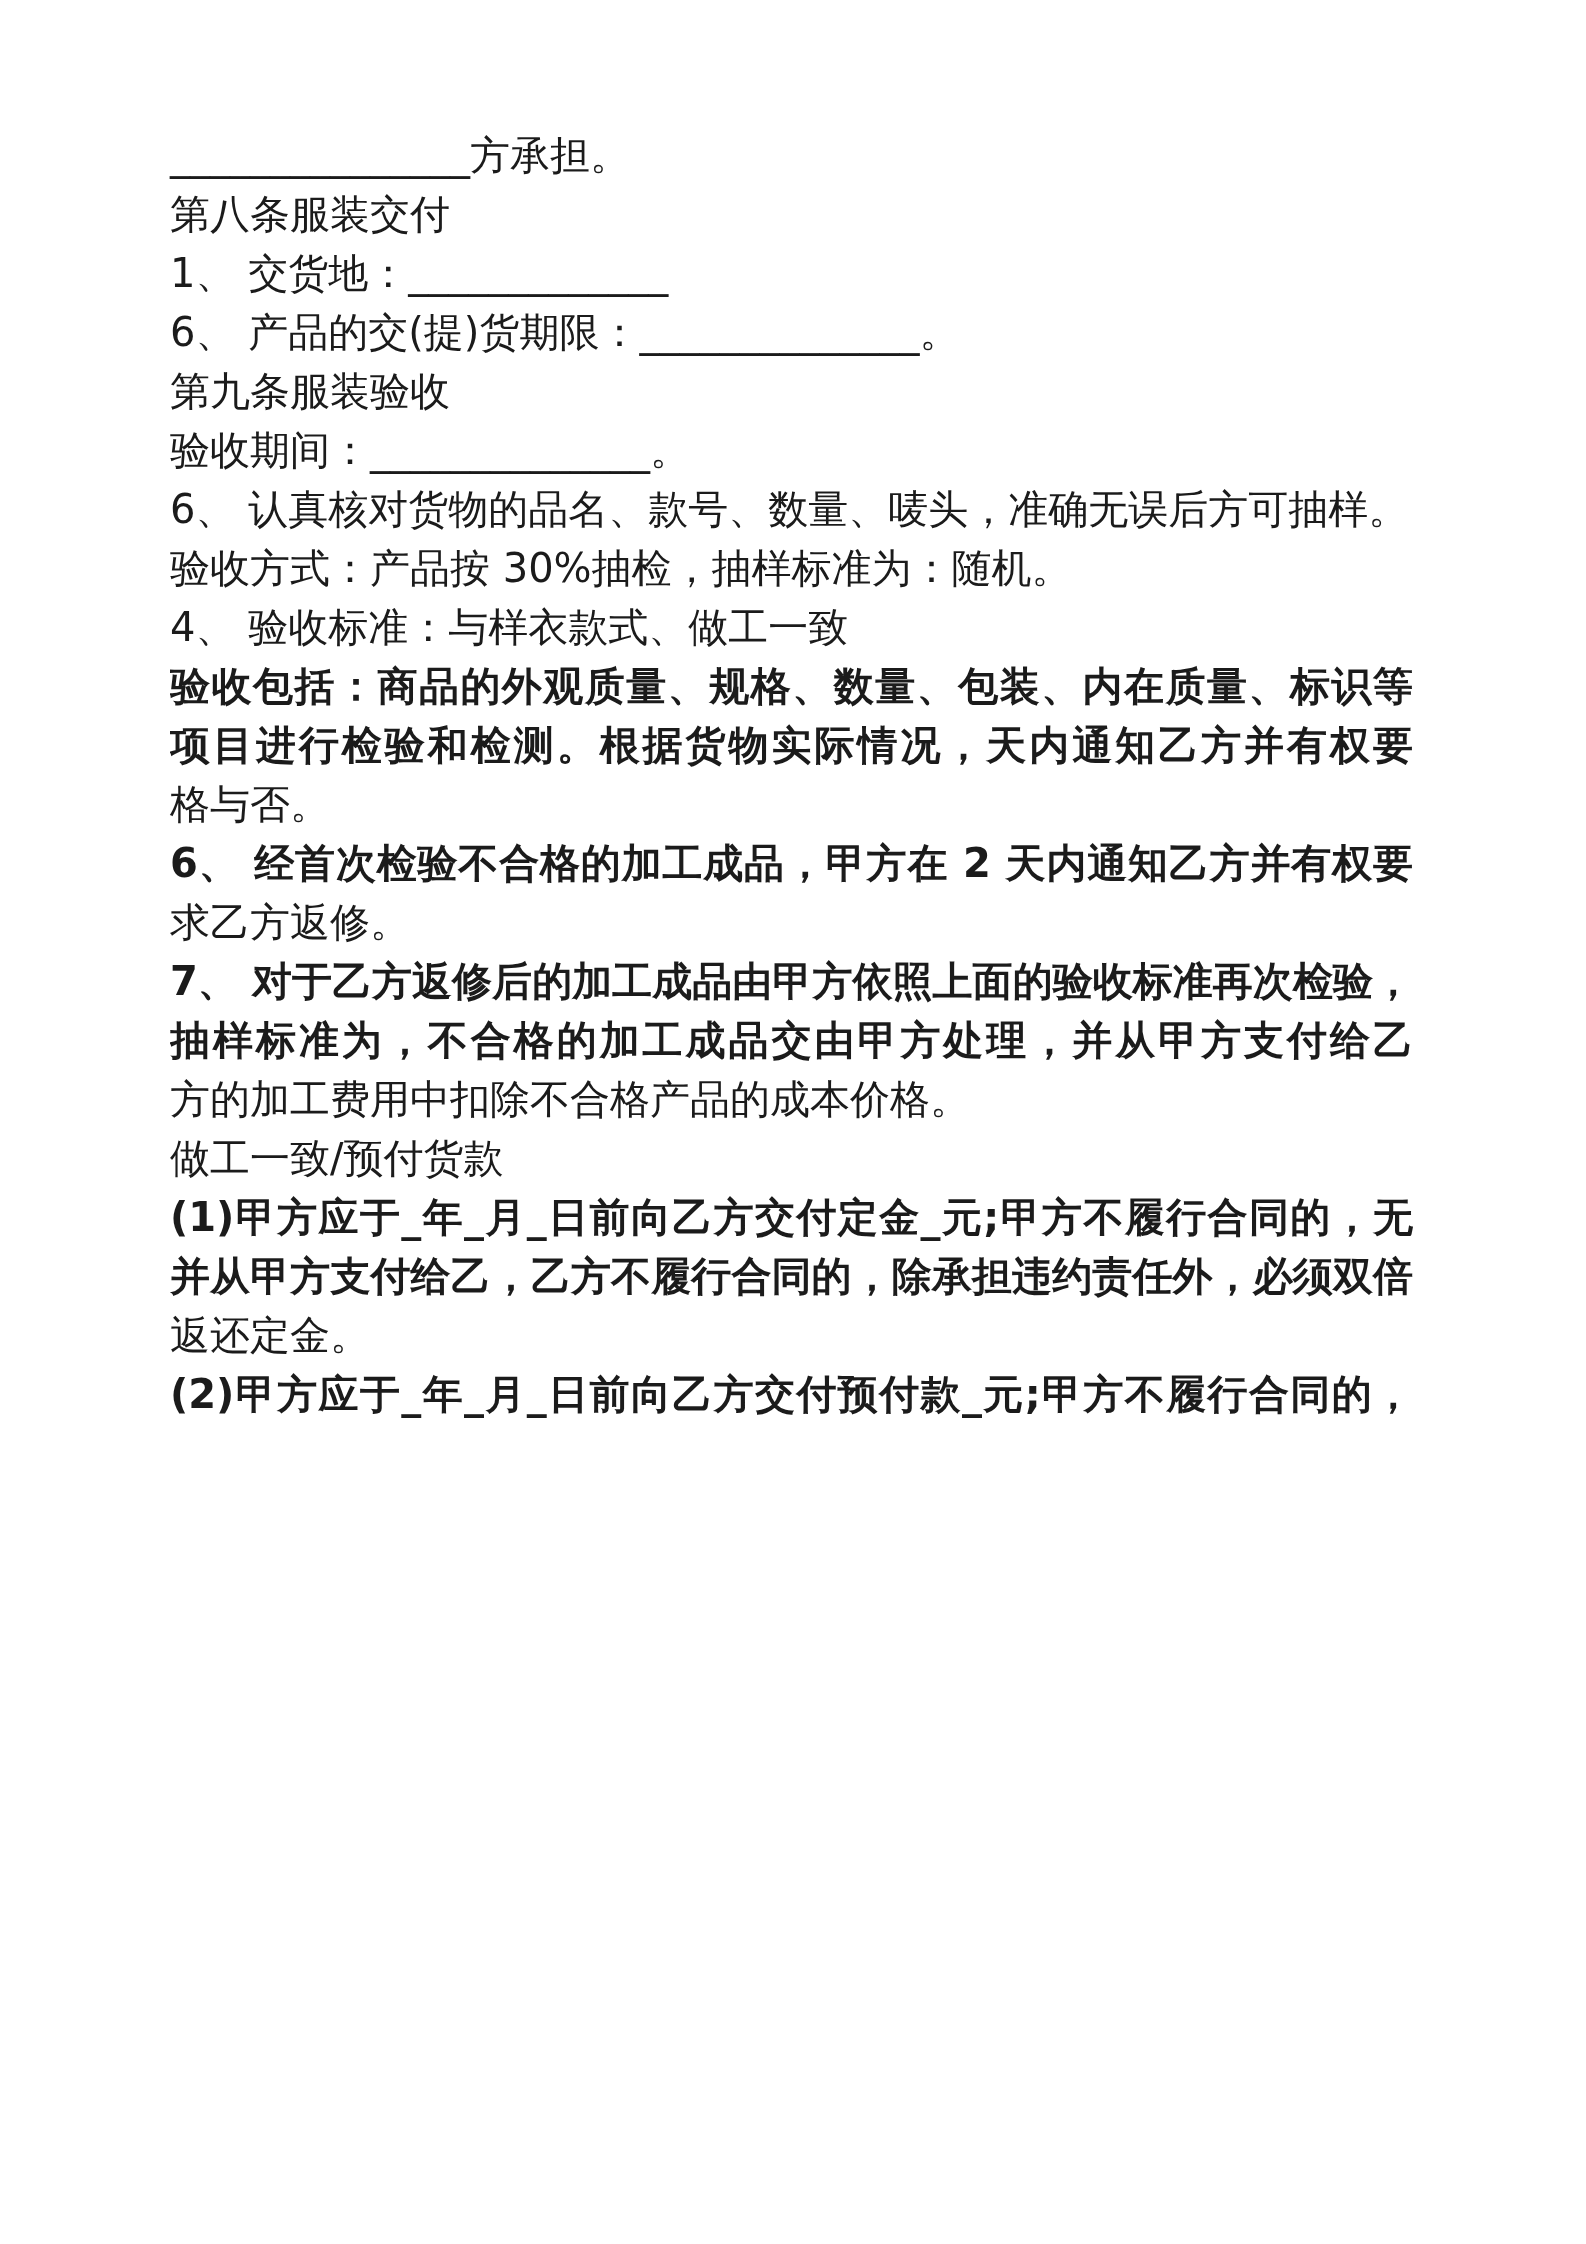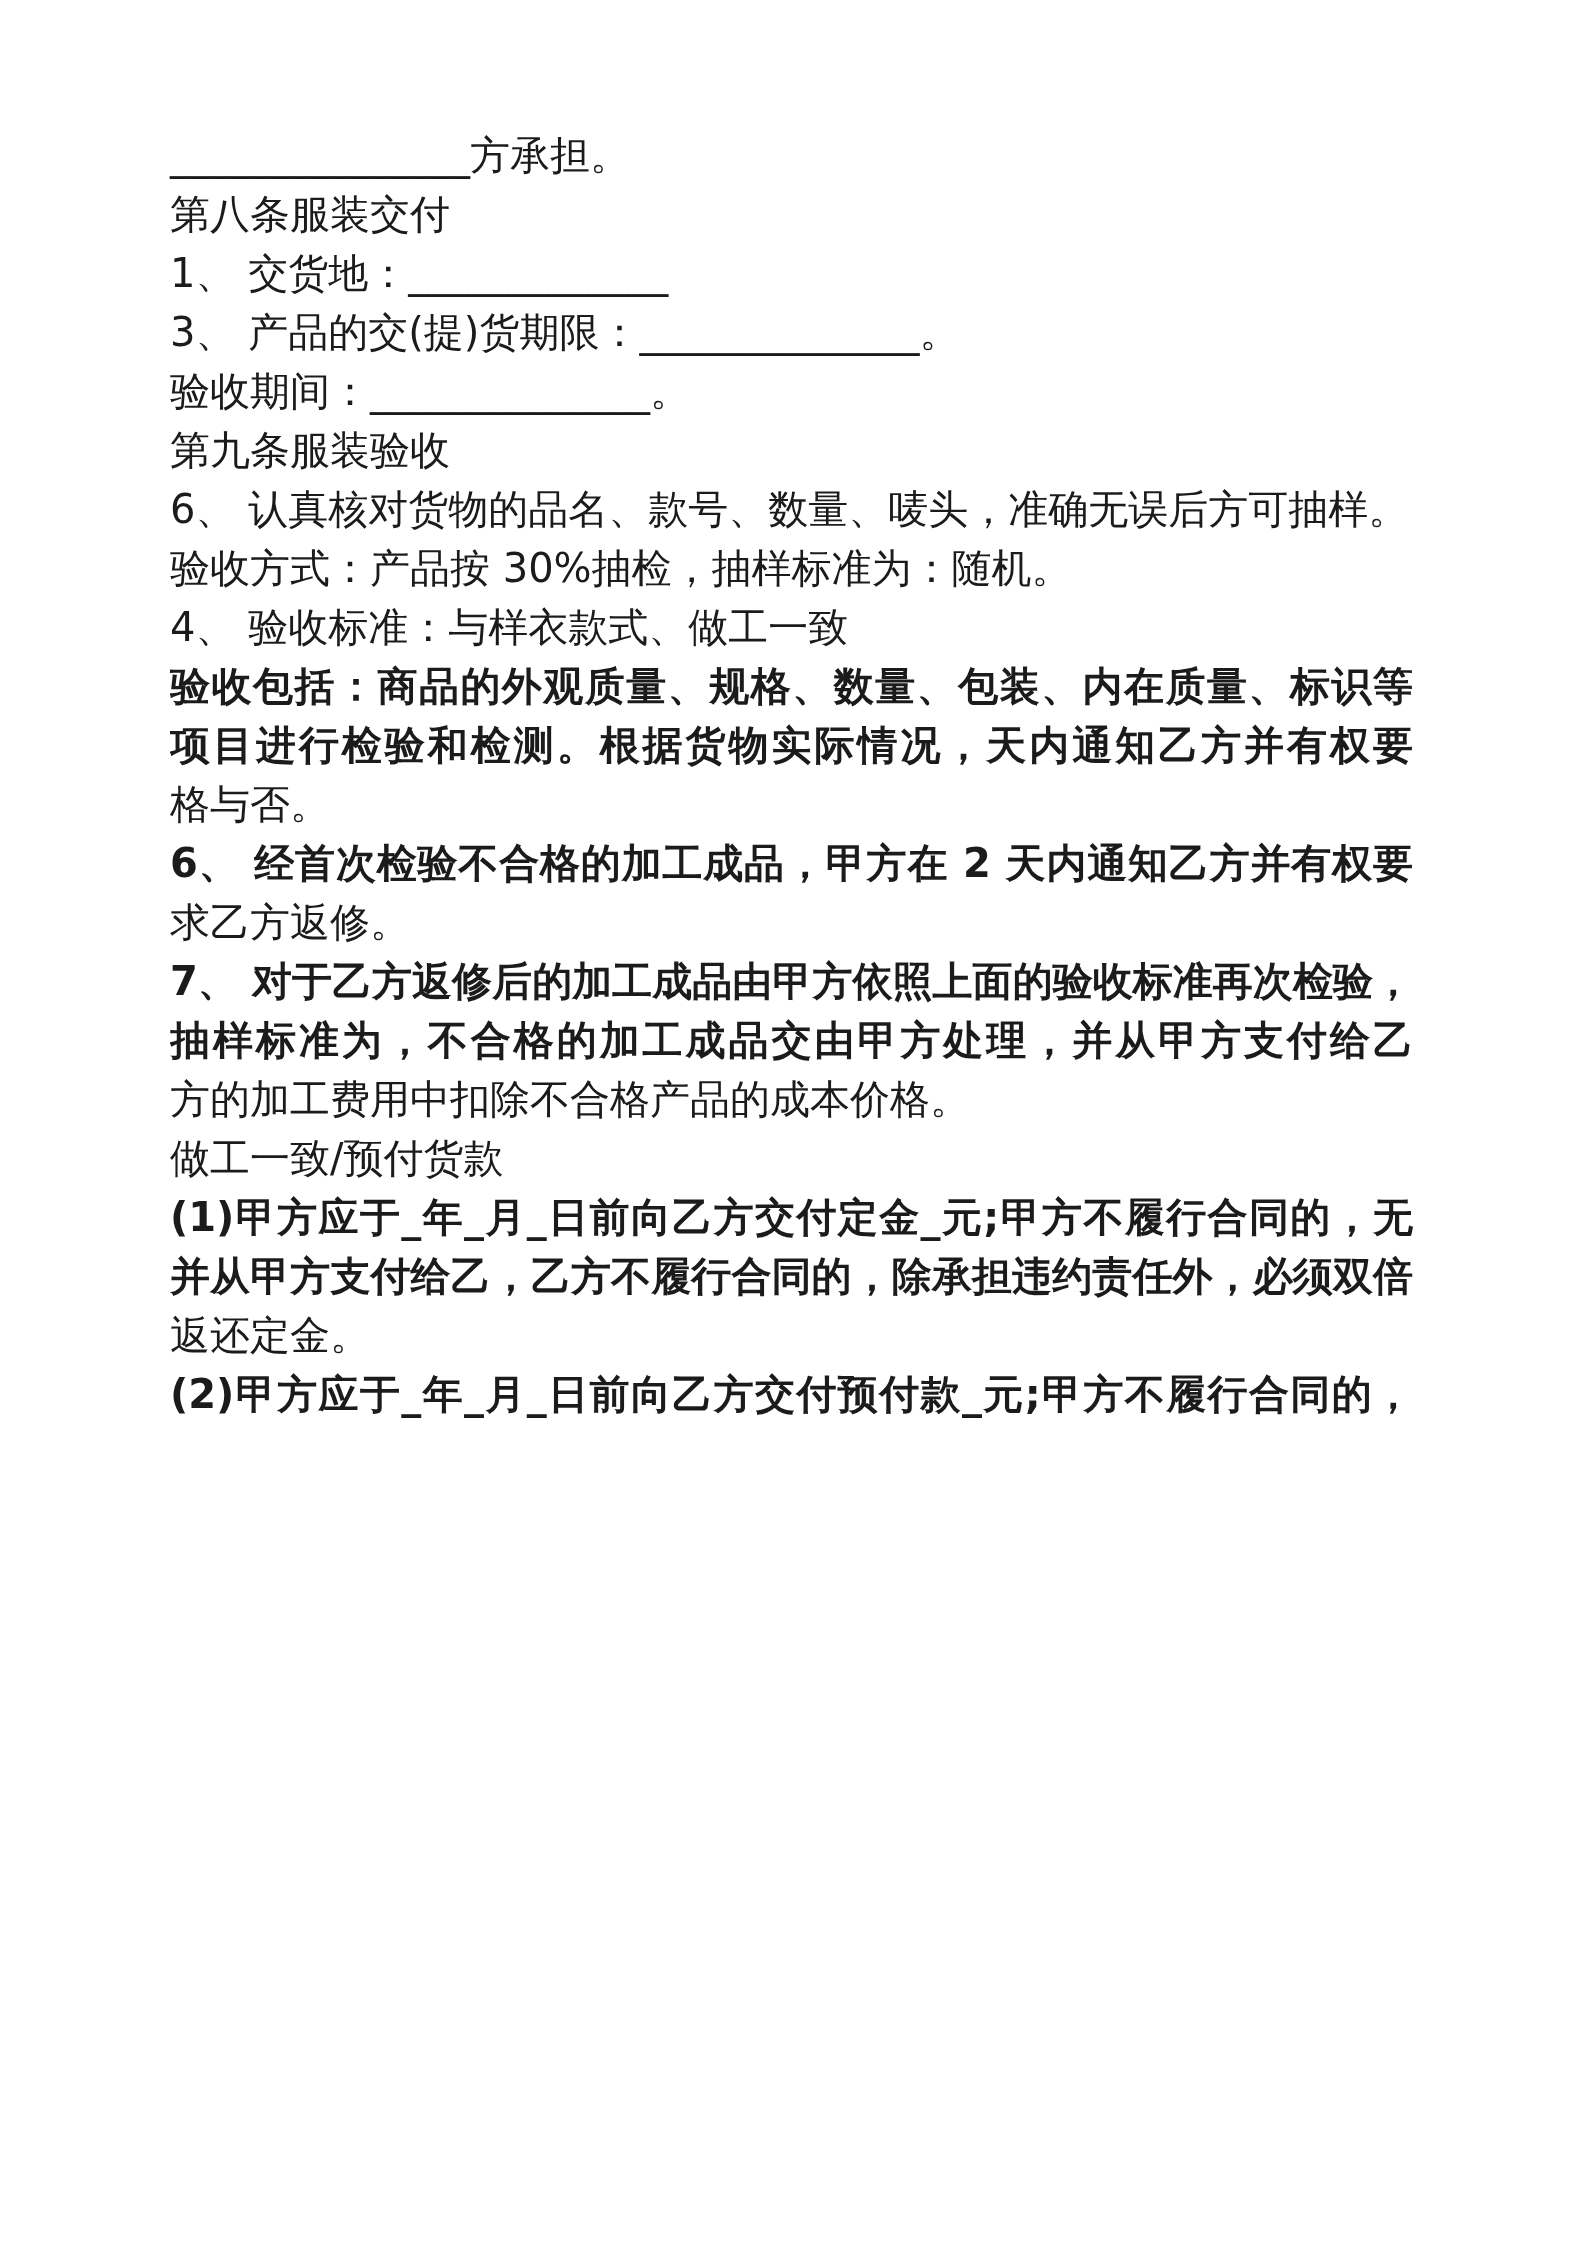--- a/index.html
+++ b/index.html
@@ -36,23 +36,23 @@
     font-weight: bold;
   }
 </style>
 </head>
 <body>
 
 <div class="page">
   <div class="ln">_______________方承担。</div>
   <div class="ln b">第八条服装交付</div>
   <div class="ln">1、 交货地：_____________</div>
-  <div class="ln">3、 产品的交(提)货期限：______________。</div>
+  <div class="ln">6、 产品的交(提)货期限：______________。</div>
+  <div class="ln b">第九条服装验收</div>
   <div class="ln">验收期间：______________。</div>
-  <div class="ln b">第九条服装验收</div>
   <div class="ln">6、 认真核对货物的品名、款号、数量、唛头，准确无误后方可抽样。</div>
   <div class="ln">验收方式：产品按 30%抽检，抽样标准为：随机。</div>
   <div class="ln">4、 验收标准：与样衣款式、做工一致</div>
   <div class="ln j">验收包括：商品的外观质量、规格、数量、包装、内在质量、标识等</div>
   <div class="ln j">项目进行检验和检测。根据货物实际情况，天内通知乙方并有权要</div>
   <div class="ln">格与否。</div>
   <div class="ln j">6、 经首次检验不合格的加工成品，甲方在 2 天内通知乙方并有权要</div>
   <div class="ln">求乙方返修。</div>
   <div class="ln j">7、 对于乙方返修后的加工成品由甲方依照上面的验收标准再次检验，</div>
   <div class="ln j">抽样标准为，不合格的加工成品交由甲方处理，并从甲方支付给乙</div>

